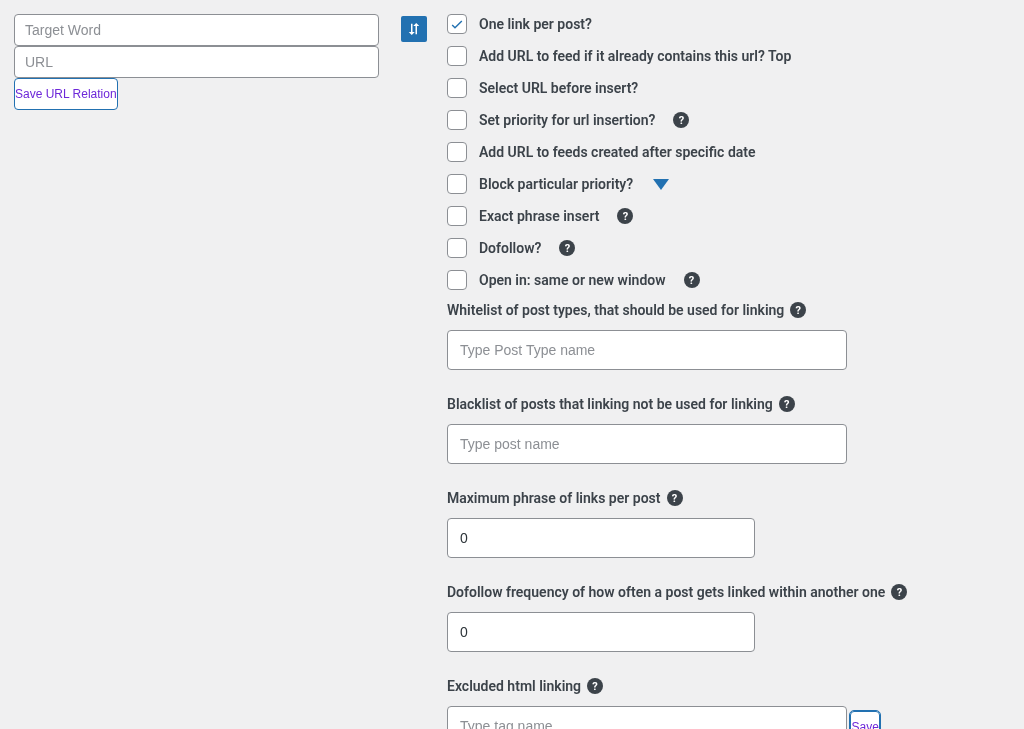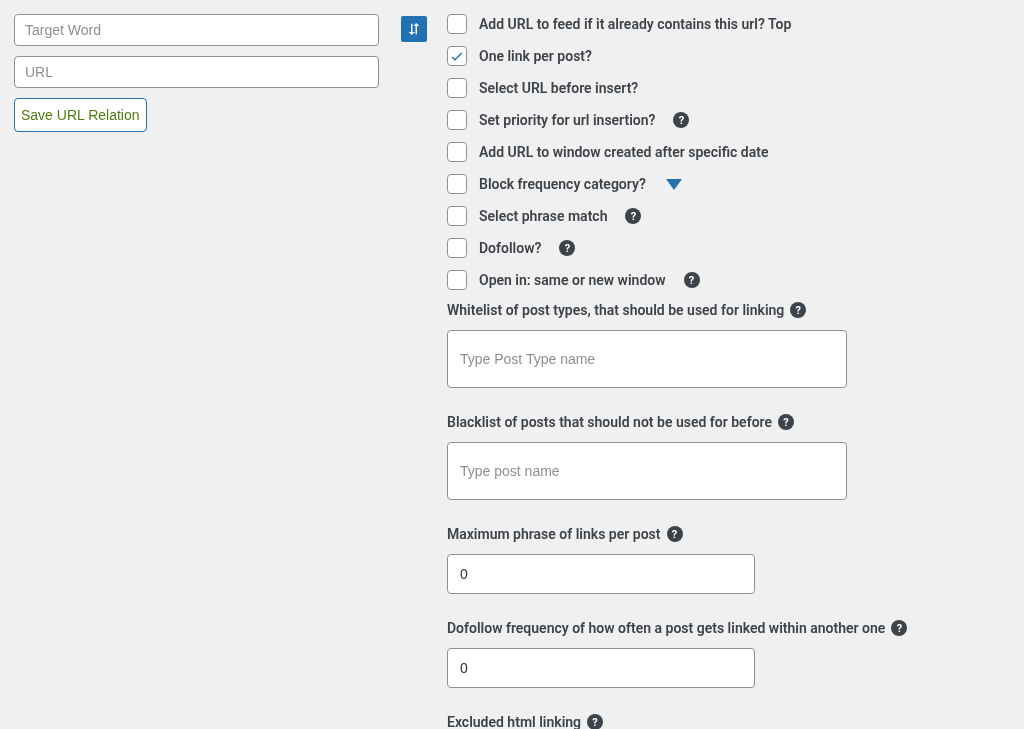--- a/index.html
+++ b/index.html
@@ -17,30 +17,29 @@
     .right-col { flex: 1; }
     .text-input {
       width: 100%;
       height: 32px;
       border: 1px solid #8c8f94;
       border-radius: 4px;
       background: #fff;
       padding: 0 10px;
       font-size: 14px;
       color: #2c3338;
-      margin-bottom: 10px;
     }
     .text-input::placeholder { color: #8c8f94; }
     .btn-outline {
       border: 1px solid #2271b1;
-      color: #4d7c0f;
-      background: #fff;
-      border-radius: 4px;
-      padding: 8px 6px;
-      font-size: 14px;
+      color: #6d28d9;
+      background: #fff;
+      border-radius: 4px;
+      padding: 8px 0;
+      font-size: 12px;
       cursor: pointer;
     }
     .btn-outline.focused {
       outline: 1px solid #2271b1;
       outline-offset: 0px;
       border-color: #2271b1;
     }
     .swap-btn {
       width: 26px; height: 26px;
       background: #2271b1;
@@ -99,21 +98,21 @@
       color: #3c434a;
       font-weight: 600;
       font-size: 14px;
       display: flex;
       align-items: center;
       margin-bottom: 12px;
       margin-top: 6px;
     }
     .wide-input {
       width: 400px;
-      height: 58px;
+      height: 40px;
       border: 1px solid #8c8f94;
       border-radius: 4px;
       background: #fff;
       padding: 0 12px;
       font-size: 14px;
       color: #2c3338;
       margin-bottom: 20px;
     }
     .wide-input::placeholder { color: #8c8f94; }
     .num-input {
@@ -142,52 +141,52 @@
     <div class="swap-btn">
       <svg viewBox="0 0 24 24" width="18" height="18">
           <path d="M8 5v11H5l4 4 4-4h-3V5H8zm8 14V8h3l-4-4-4 4h3v11h2z"></path>
         </svg>
     </div>
   </div>
 
   <div class="right-col">
     
     <div class="option-row">
-      <div class="checkbox"></div>
-      <span class="option-label">Add URL to feed if it already contains this url? Top</span>
-    </div>
-    <div class="option-row">
       <div class="checkbox checked">
           <svg viewBox="0 0 24 24">
             <path d="M9 16.2l-3.5-3.5L4 14.2 9 19.2 20 8.2l-1.5-1.5z"></path>
           </svg>
         </div>
       <span class="option-label">One link per post?</span>
     </div>
     <div class="option-row">
       <div class="checkbox"></div>
+      <span class="option-label">Add URL to feed if it already contains this url? Top</span>
+    </div>
+    <div class="option-row">
+      <div class="checkbox"></div>
       <span class="option-label">Select URL before insert?</span>
     </div>
     <div class="option-row">
       <div class="checkbox"></div>
       <span class="option-label">Set priority for url insertion?</span>
       <span class="help-icon">?</span>
     </div>
     <div class="option-row">
       <div class="checkbox"></div>
-      <span class="option-label">Add URL to window created after specific date</span>
-    </div>
-    <div class="option-row">
-      <div class="checkbox"></div>
-      <span class="option-label">Block frequency category?</span>
+      <span class="option-label">Add URL to feeds created after specific date</span>
+    </div>
+    <div class="option-row">
+      <div class="checkbox"></div>
+      <span class="option-label">Block particular priority?</span>
       <span class="triangle-down"></span>
     </div>
     <div class="option-row">
       <div class="checkbox"></div>
-      <span class="option-label">Select phrase match</span>
+      <span class="option-label">Exact phrase insert</span>
       <span class="help-icon">?</span>
     </div>
     <div class="option-row">
       <div class="checkbox"></div>
       <span class="option-label">Dofollow?</span>
       <span class="help-icon">?</span>
     </div>
     <div class="option-row">
       <div class="checkbox"></div>
       <span class="option-label">Open in: same or new window</span>
@@ -196,21 +195,21 @@
 
     
     <div class="section-label">
       <span>Whitelist of post types, that should be used for linking</span>
       <span class="help-icon">?</span>
     </div>
     <input class="wide-input" type="text" placeholder="Type Post Type name" style="">
 
     
     <div class="section-label">
-      <span>Blacklist of posts that should not be used for before</span>
+      <span>Blacklist of posts that linking not be used for linking</span>
       <span class="help-icon">?</span>
     </div>
     <input class="wide-input" type="text" placeholder="Type post name" style="">
 
     
     <div class="section-label">
       <span>Maximum phrase of links per post</span>
       <span class="help-icon">?</span>
     </div>
     <input class="num-input" type="text" value="0" style="">

